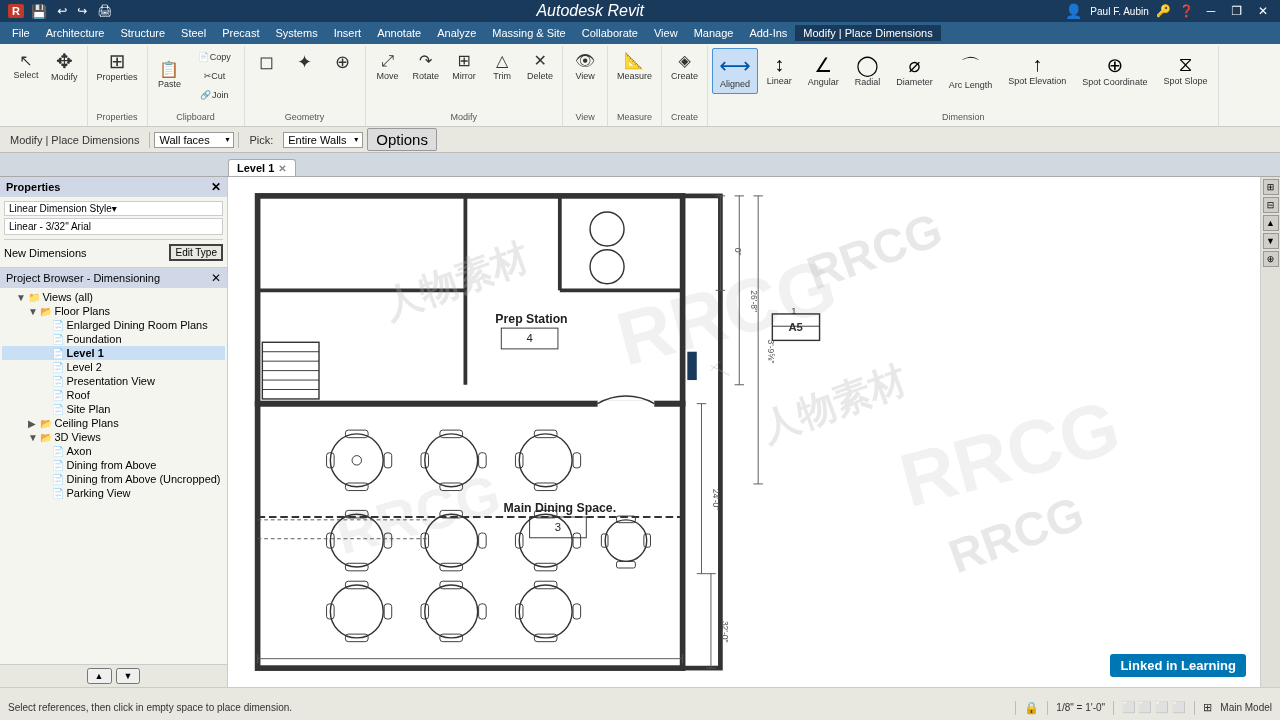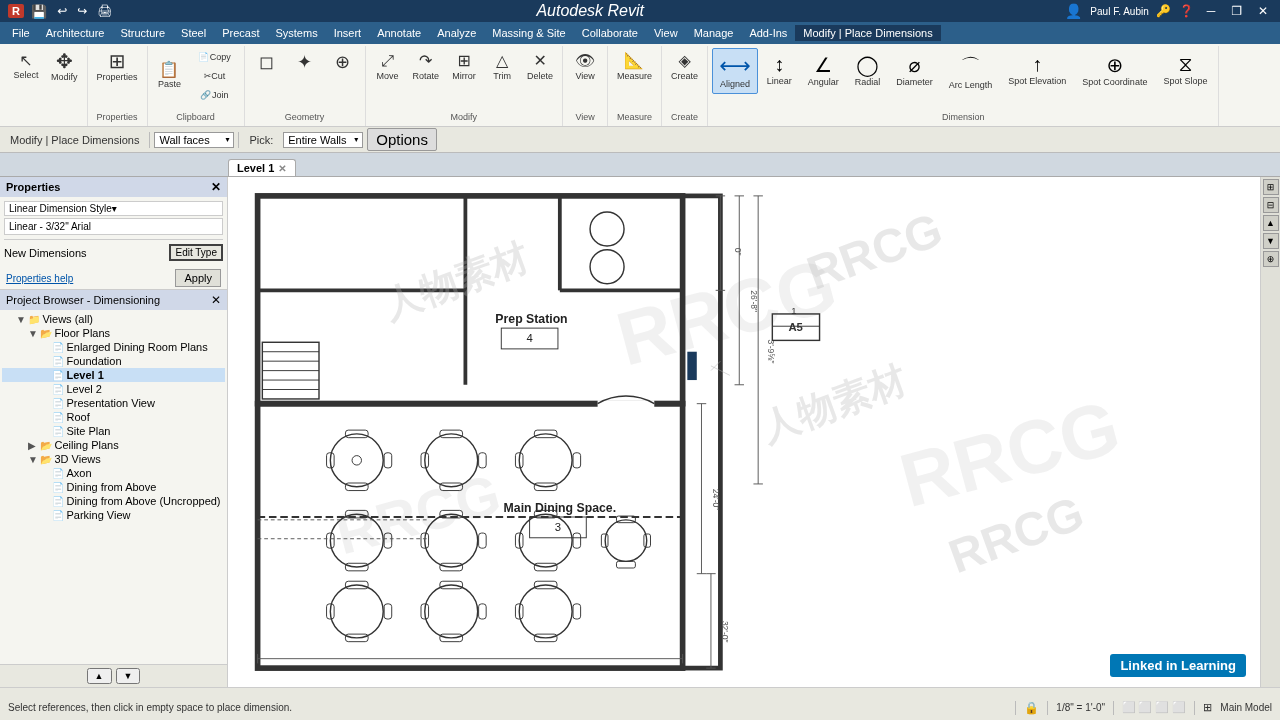--- a/index.html
+++ b/index.html
@@ -345,24 +345,20 @@
         </div>
         <div class="prop-row">
           <span class="prop-value" style="width:100%;font-size:10px;display:block;padding:2px 4px;background:white;border:1px solid #ccc;">Linear - 3/32" Arial</span>
         </div>
         <div style="height:1px;background:#ccc;margin:4px 0;"></div>
         <div class="prop-row">
           <span style="font-size:11px;flex:1;">New Dimensions</span>
           <button class="prop-edit-btn" style="font-size:10px;">Edit Type</button>
         </div>
       </div>
-      <div style="display:flex;justify-content:space-between;align-items:center;padding:2px 6px;">
-        <a href="#" style="font-size:10px;color:#0055aa;text-decoration:underline;">Properties help</a>
-        <button style="font-size:11px;padding:2px 8px;background:#e0e0d8;border:1px solid #999;cursor:pointer;">Apply</button>
-      </div>
     </div>
 
     <div id="project-browser">
       <div class="browser-header">
         <span>Project Browser - Dimensioning</span>
         <span class="panel-close">✕</span>
       </div>
       <div class="browser-content">
 
         <div class="tree-item">

